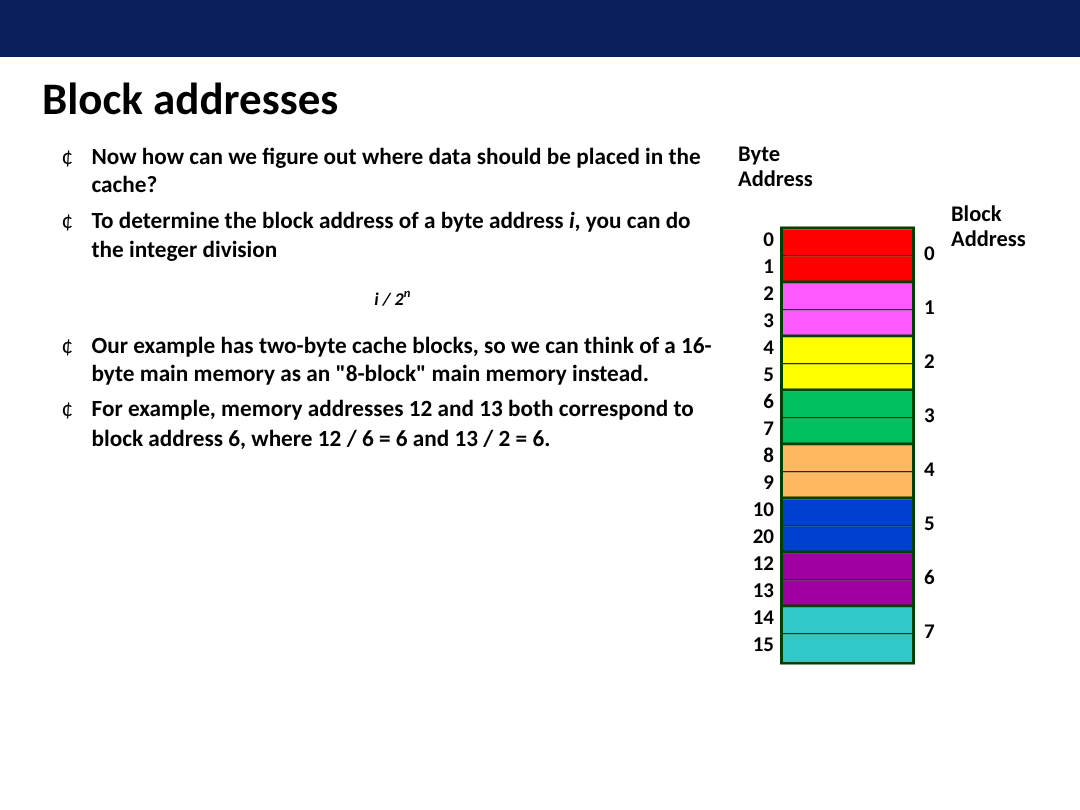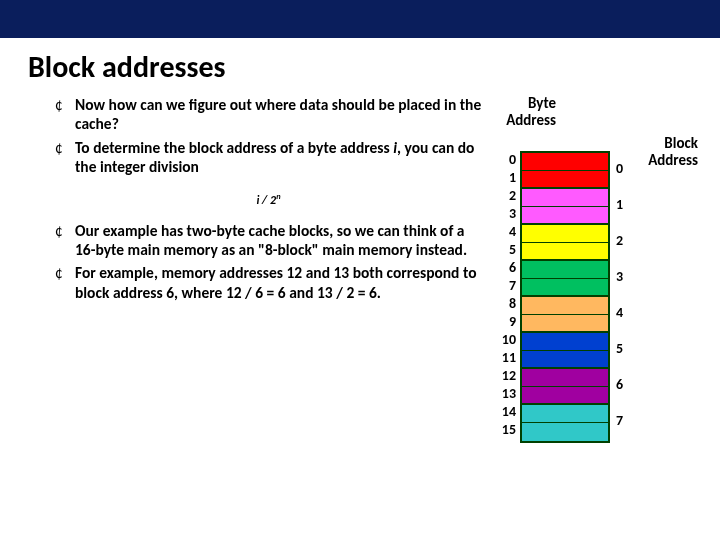--- a/index.html
+++ b/index.html
@@ -17,21 +17,21 @@
     height: 38px;
     background: #0a1e5c;
   }
   .title {
     font-size: 30px;
     font-weight: 700;
     padding: 10px 0 10px 28px;
   }
   .content {
     display: flex;
-    padding: 0 22px 0 55px;
+    padding: 0 22px 0 41px;
   }
   .left {
     flex: 1;
     padding-right: 10px;
   }
   ul.bullets {
     list-style: none;
     font-size: 15.5px;
     font-weight: 700;
     line-height: 1.25;
@@ -65,21 +65,21 @@
   }
   .labels {
     position: absolute;
     top: 0;
     width: 100%;
     display: flex;
     justify-content: space-between;
     font-size: 15px;
     font-weight: 700;
     line-height: 1.1;
-    text-align: right;
+    text-align: left;
   }
   .label-byte { width: 64px; }
   .label-block { width: 64px; margin-top: 40px; }
 
   .diagram {
     display: flex;
     align-items: flex-start;
   }
   .byte-nums {
     width: 28px;
@@ -171,21 +171,21 @@
         <span>1</span>
         <span>2</span>
         <span>3</span>
         <span>4</span>
         <span>5</span>
         <span>6</span>
         <span>7</span>
         <span>8</span>
         <span>9</span>
         <span>10</span>
-        <span>11</span>
+        <span>20</span>
         <span>12</span>
         <span>13</span>
         <span>14</span>
         <span>15</span>
       </div>
 
       <div class="mem">
         <div class="cell c0"></div>
         <div class="cell c0 block-sep"></div>
         <div class="cell c1"></div>

